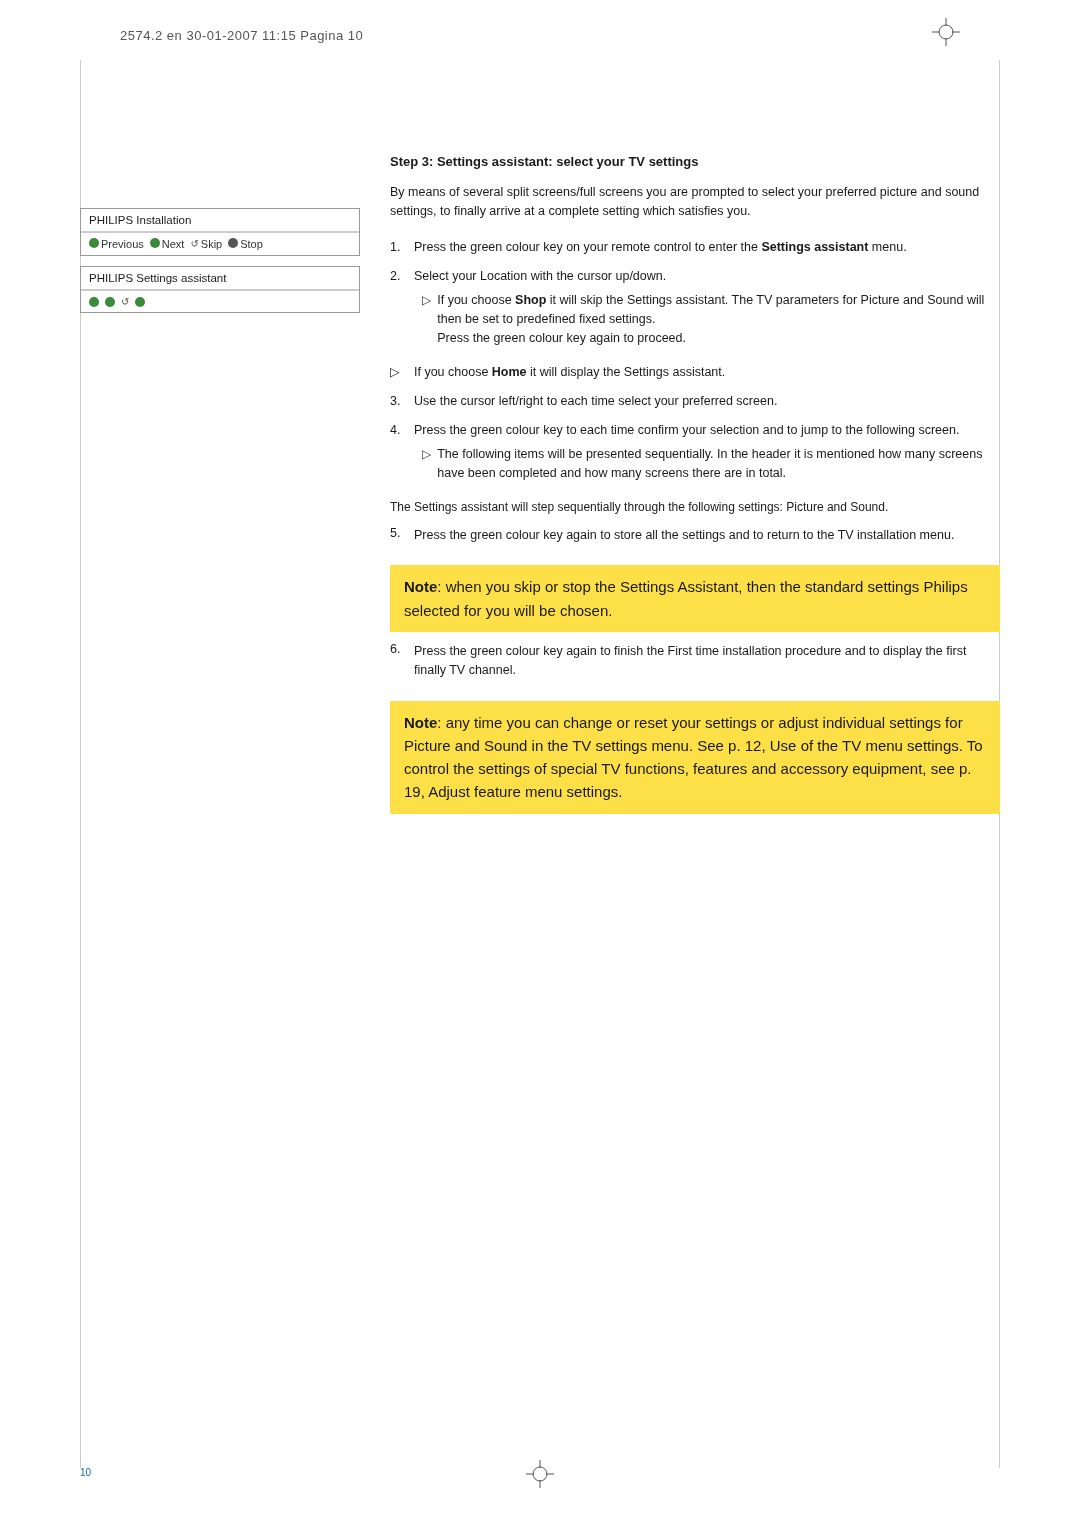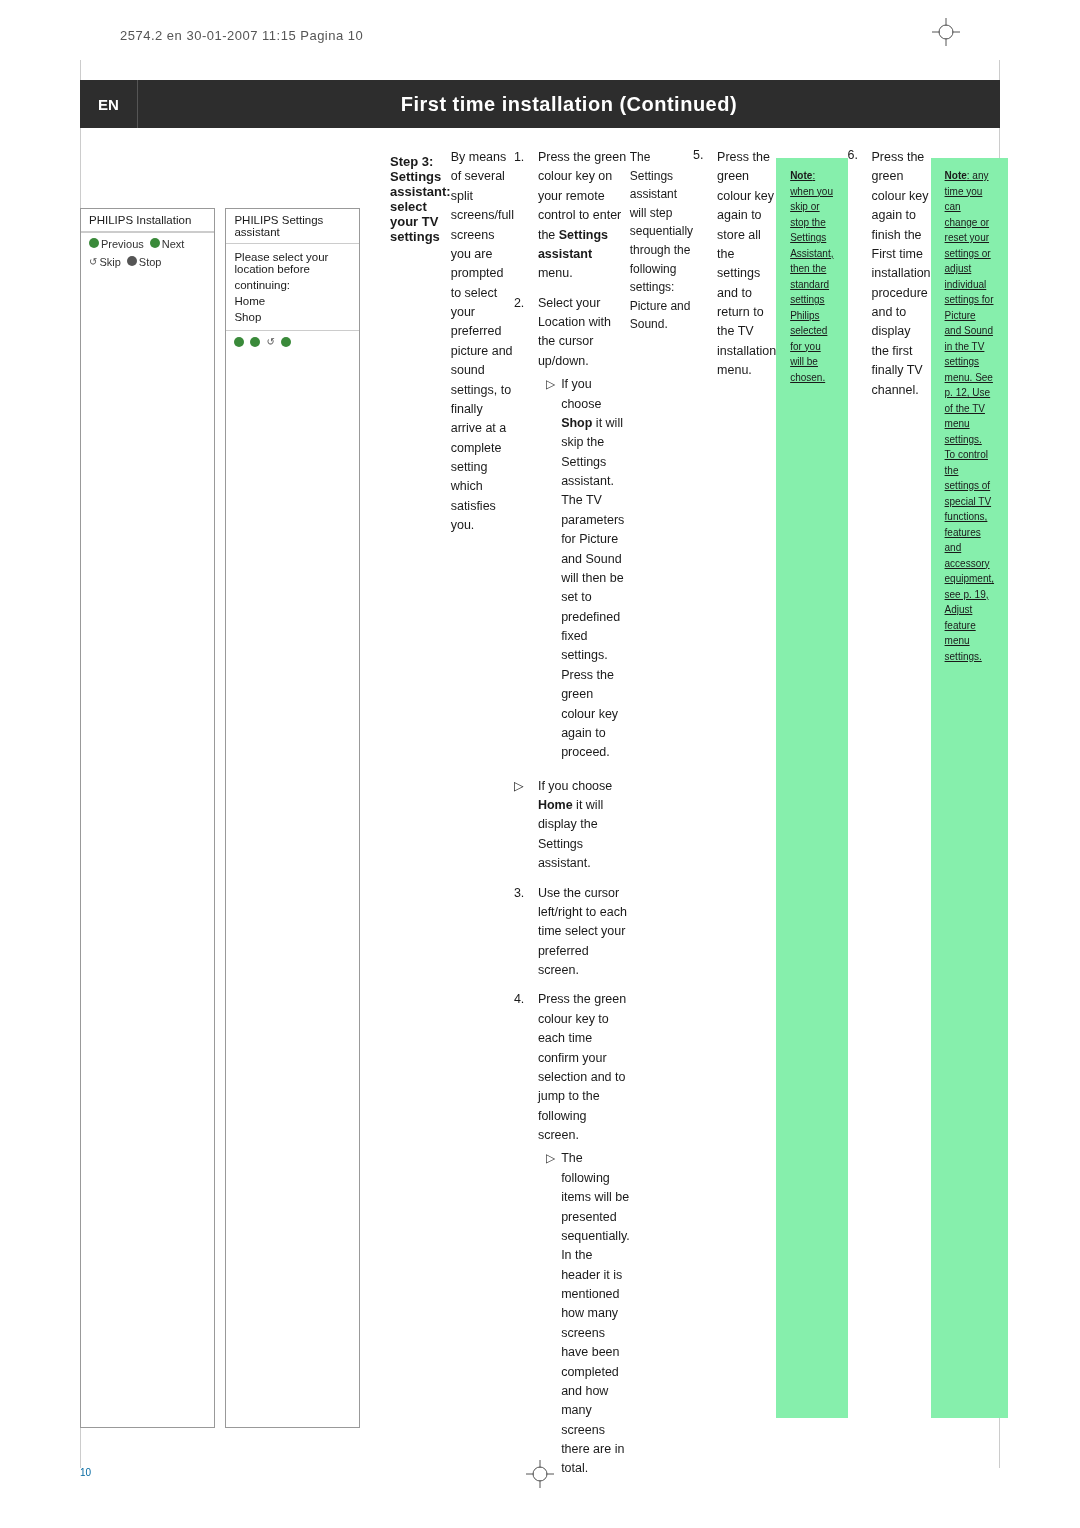--- a/index.html
+++ b/index.html
@@ -102,21 +102,21 @@
       bottom: 100px;
       display: flex;
       gap: 30px;
     }
 
     
     .left-panel {
       width: 280px;
       flex-shrink: 0;
       display: flex;
-      flex-direction: row;
+      flex-direction: column;
       gap: 10px;
       padding-top: 60px;
     }
 
     
     .ui-box {
       border: 1px solid #999;
       background: #fff;
       font-size: 11.5px;
       color: #1a1a1a;
@@ -172,21 +172,21 @@
       background: #555;
       flex-shrink: 0;
     }
 
     .circle-icon.green { background: #3a8a3a; }
 
     
     .right-panel {
       flex: 1;
       display: flex;
-      flex-direction: row;
+      flex-direction: column;
       gap: 0;
     }
 
     .step-heading {
       font-size: 13px;
       font-weight: bold;
       margin-bottom: 14px;
       margin-top: 6px;
     }
 
@@ -236,26 +236,25 @@
       line-height: 1.55;
     }
 
     .arrow-marker {
       flex-shrink: 0;
       font-size: 12px;
       color: #333;
     }
 
     .note-box {
-      background: #86efac;
+      background: #fde047;
       padding: 10px 14px;
       margin: 10px 0;
-      font-size: 10px;
+      font-size: 15px;
       line-height: 1.55;
-      text-decoration: underline;
     }
 
     
     .page-number {
       position: absolute;
       bottom: 50px;
       left: 80px;
       font-size: 10px;
       color: #0369a1;
     }
@@ -289,24 +288,20 @@
       <line x1="14" y1="0" x2="14" y2="8" stroke="#555" stroke-width="1"></line>
       <line x1="14" y1="20" x2="14" y2="28" stroke="#555" stroke-width="1"></line>
       <line x1="0" y1="14" x2="8" y2="14" stroke="#555" stroke-width="1"></line>
       <line x1="20" y1="14" x2="28" y2="14" stroke="#555" stroke-width="1"></line>
     </svg>
   </div>
 
   <div class="vline-left"></div>
   <div class="vline-right"></div>
 
-  <div class="en-banner">
-    <div class="en-badge">EN</div>
-    <div class="banner-title">First time installation  (Continued)</div>
-  </div>
 
   <div class="main-content">
 
     <div class="left-panel">
 
       <div class="ui-box">
         <div class="ui-box-title">PHILIPS Installation</div>
         <div class="ui-box-nav">
           <span class="nav-btn">
             <span class="circle-icon green"></span>
@@ -322,26 +317,20 @@
           </span>
           <span class="nav-btn">
             <span class="circle-icon"></span>
             <span>Stop</span>
           </span>
         </div>
       </div>
 
       <div class="ui-box">
         <div class="ui-box-title">PHILIPS Settings assistant</div>
-        <div class="ui-box-body">
-          <div class="ui-box-row">Please select your location before</div>
-          <div class="ui-box-row">continuing:</div>
-          <div class="ui-box-row">Home</div>
-          <div class="ui-box-row">Shop</div>
-        </div>
         <div class="ui-box-nav">
           <span class="circle-icon green"></span>
           <span class="circle-icon green"></span>
           <span style="font-size:10px; color:#555;">↺</span>
           <span class="circle-icon green"></span>
         </div>
       </div>
 
     </div>
 

